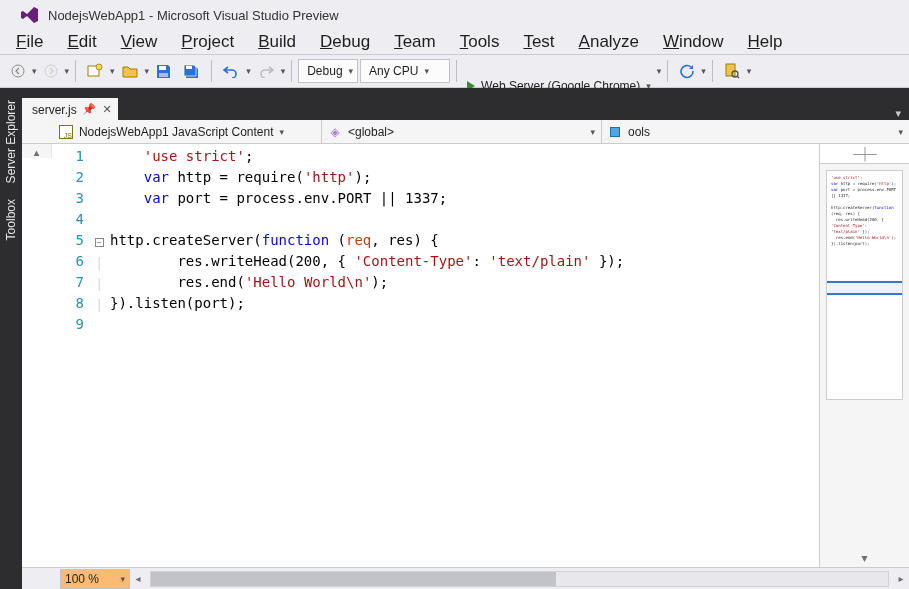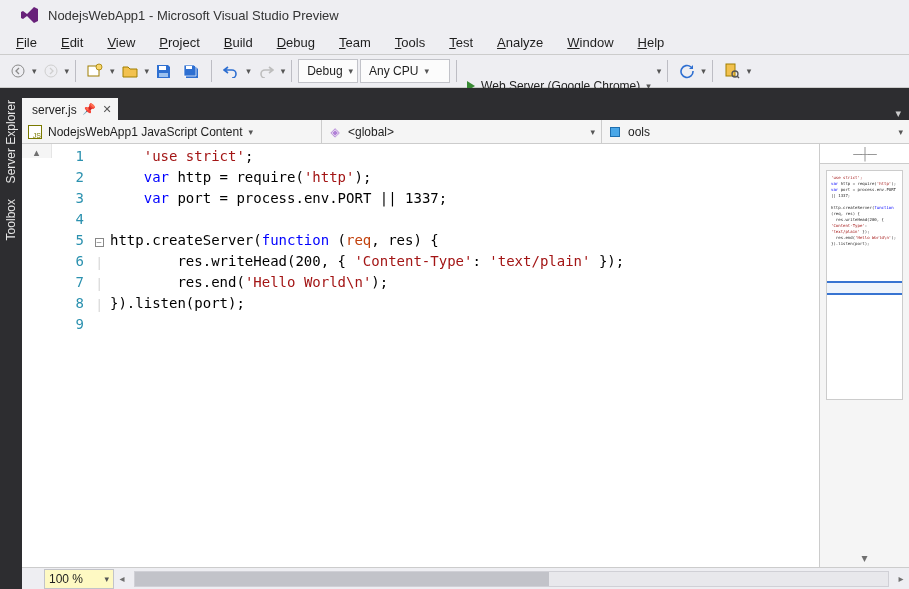--- a/index.html
+++ b/index.html
@@ -36,21 +36,21 @@
     display: flex;
     align-items: center;
     padding: 0 6px;
     background: #eeeef2;
     gap: 4px;
   }
   .menu-item {
     padding: 3px 10px;
     cursor: default;
     color: #1e1e1e;
-    font-size: 13px;
+    font-size: 17px;
   }
   .menu-item .underline { text-decoration: underline; }
 
   
   .toolbar {
     height: 34px;
     display: flex;
     align-items: center;
     padding: 0 6px;
     background: #eeeef2;
@@ -157,20 +157,21 @@
     border-bottom: 1px solid #ccc;
     background: #f5f5f5;
   }
   .nav-cell {
     display: flex;
     align-items: center;
     border-right: 1px solid #ccc;
     padding: 0 6px;
     gap: 6px;
     min-width: 0;
+    justify-content: center;
   }
   .nav-cell .label {
     white-space: nowrap; overflow: hidden; text-overflow: ellipsis;
     font-size: 12px;
   }
   .nav-cell:nth-child(1){ flex:0 0 300px; }
   .nav-cell:nth-child(2){ flex:0 0 280px; }
   .nav-cell:nth-child(3){ flex:1; border-right:none; }
   .nav-icon { width:14px; height:14px; display:inline-flex; align-items:center; justify-content:center; }
   .cube { color:#b180d7; font-size:12px; }
@@ -270,26 +271,27 @@
     height: 22px;
     display:flex;
     align-items:center;
     background:#eeeef2;
     border-top:1px solid #ccc;
     padding-left:22px;
   }
   .zoom-box {
     width: 70px;
     border:1px solid #c2c3c9;
-    background:#fef9c3;
+    background:#fdba74;
     height: 20px;
     display:flex;
     align-items:center;
     padding:0 4px;
     gap:6px;
+    margin-left:16px;
   }
   .hscroll-track {
     flex:1;
     height:16px;
     background:#e8e8ec;
     margin: 0 4px;
     position:relative;
     border:1px solid #d0d0d6;
   }
   .hscroll-arrow {

